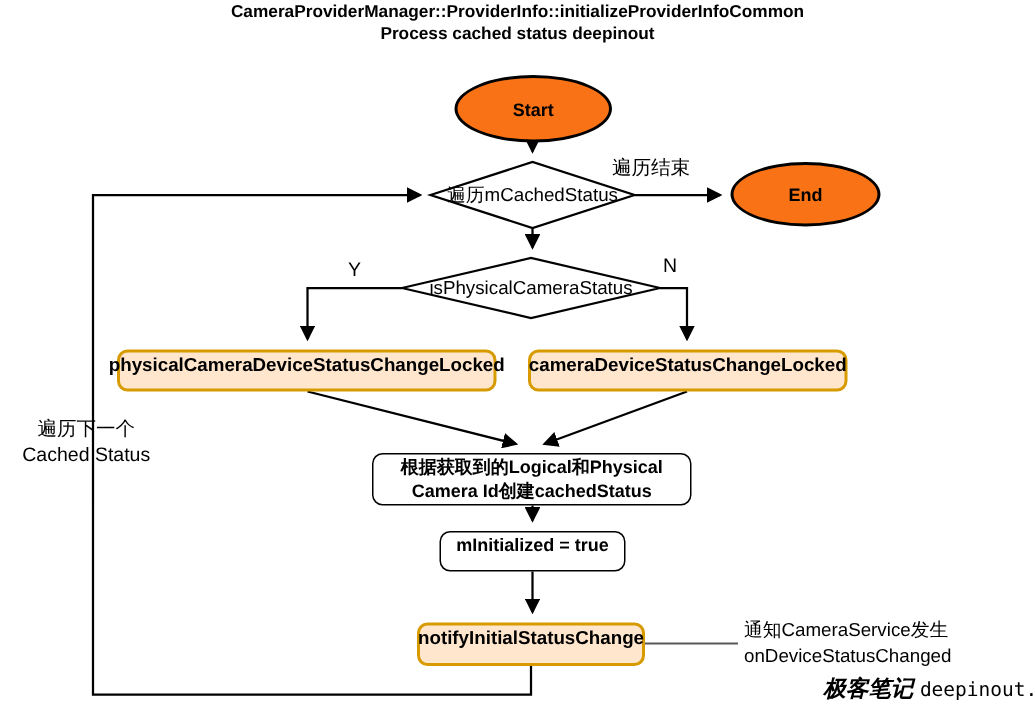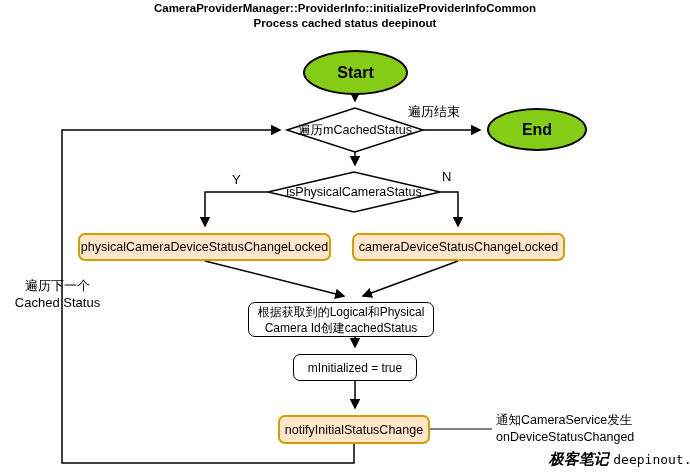--- a/index.html
+++ b/index.html
@@ -3,28 +3,28 @@
 <meta charset="utf-8">
 <style>
   html,body{margin:0;padding:0;background:#fff;}
   .canvas{
     position:relative;width:690px;height:473px;background:#fff;overflow:hidden;
     font-family:"Liberation Sans","DejaVu Sans",sans-serif;color:#000;padding-left:29px;
   }
   .abs{position:absolute;}
   .title{left:0;width:690px;text-align:center;font-weight:bold;font-size:11.5px;line-height:15px;}
   .ellipse{
-    border:2px solid #000;border-radius:50%;background:#84cc16;
+    border:2px solid #000;border-radius:50%;background:#f97316;
     display:flex;align-items:center;justify-content:center;
-    font-weight:bold;font-size:16px;box-sizing:border-box;
+    font-weight:bold;font-size:12px;box-sizing:border-box;
   }
   .rect{
     box-sizing:border-box;border-radius:7px;background:#fff;border:1.5px solid #000;
-    display:flex;align-items:center;justify-content:center;text-align:center;
-    font-size:12.5px;line-height:16px;
+    display:flex;align-items:flex-start;justify-content:center;text-align:center;
+    font-size:12.5px;line-height:16px;font-weight:bold;
   }
   .rect.orange{background:#ffe6cc;border:2px solid #d79b00;}
   .edge-label{font-size:13px;line-height:17px;white-space:nowrap;}
   .center-text{text-align:center;}
   .diamond-label{
     display:flex;align-items:center;justify-content:center;
     font-size:12.5px;white-space:nowrap;
   }
   svg.connectors{position:absolute;left:0;top:0;}
   .watermark{
@@ -92,21 +92,21 @@
   <div class="abs edge-label" style="left:408px;top:103px;">遍历结束</div>
   <div class="abs edge-label" style="left:232px;top:171px;">Y</div>
   <div class="abs edge-label" style="left:442px;top:168px;">N</div>
 
   <div class="abs rect orange" style="left:78px;top:233px;width:253px;height:28px;">
     <span>physicalCameraDeviceStatusChangeLocked</span>
   </div>
   <div class="abs rect orange" style="left:352px;top:233px;width:213px;height:28px;">
     <span>cameraDeviceStatusChangeLocked</span>
   </div>
-  <div class="abs rect" style="left:248px;top:302px;width:186px;height:35px;font-size:12px;">
+  <div class="abs rect" style="left:248px;top:302px;width:213px;height:35px;font-size:12px;">
     <span><span>根据获取到的Logical和Physical</span><br>
       <span>Camera Id创建cachedStatus</span></span>
   </div>
   <div class="abs rect" style="left:293px;top:354px;width:124px;height:27px;font-size:12px;">
     <span>mInitialized = true</span>
   </div>
   <div class="abs rect orange" style="left:278px;top:415px;width:152px;height:29px;">
     <span>notifyInitialStatusChange</span>
   </div>
 

